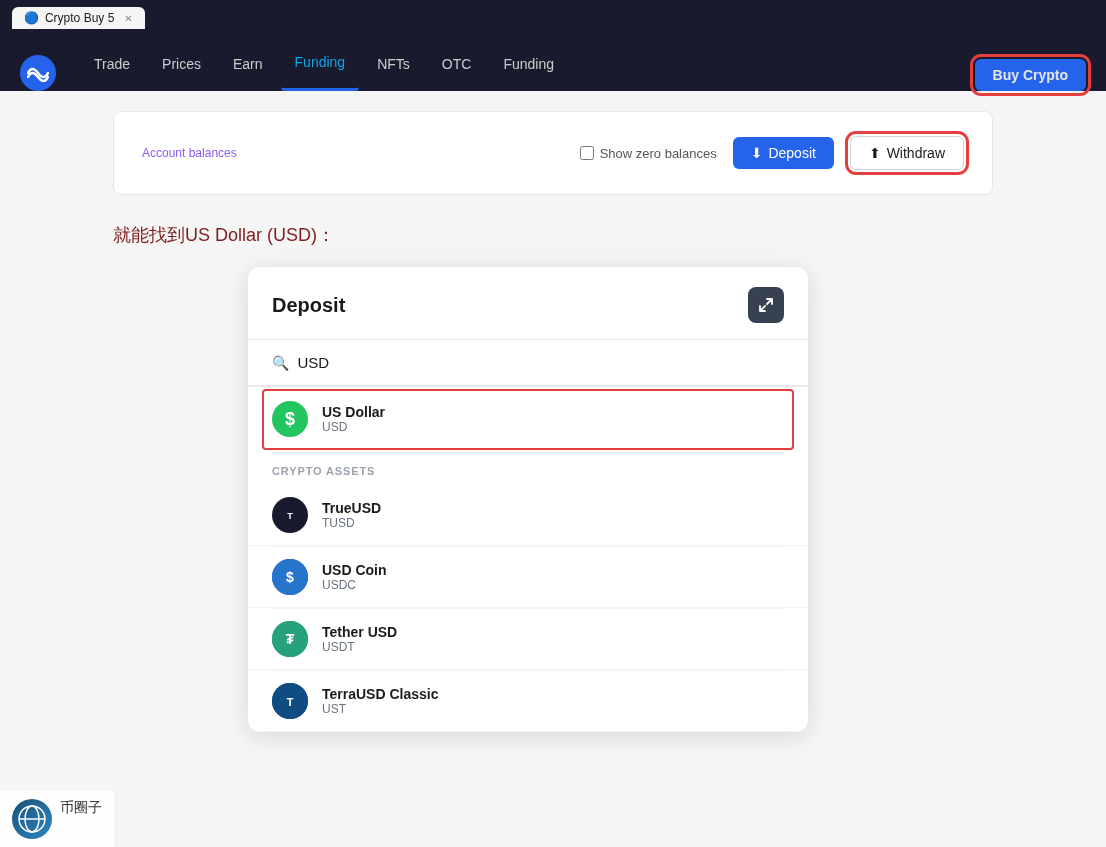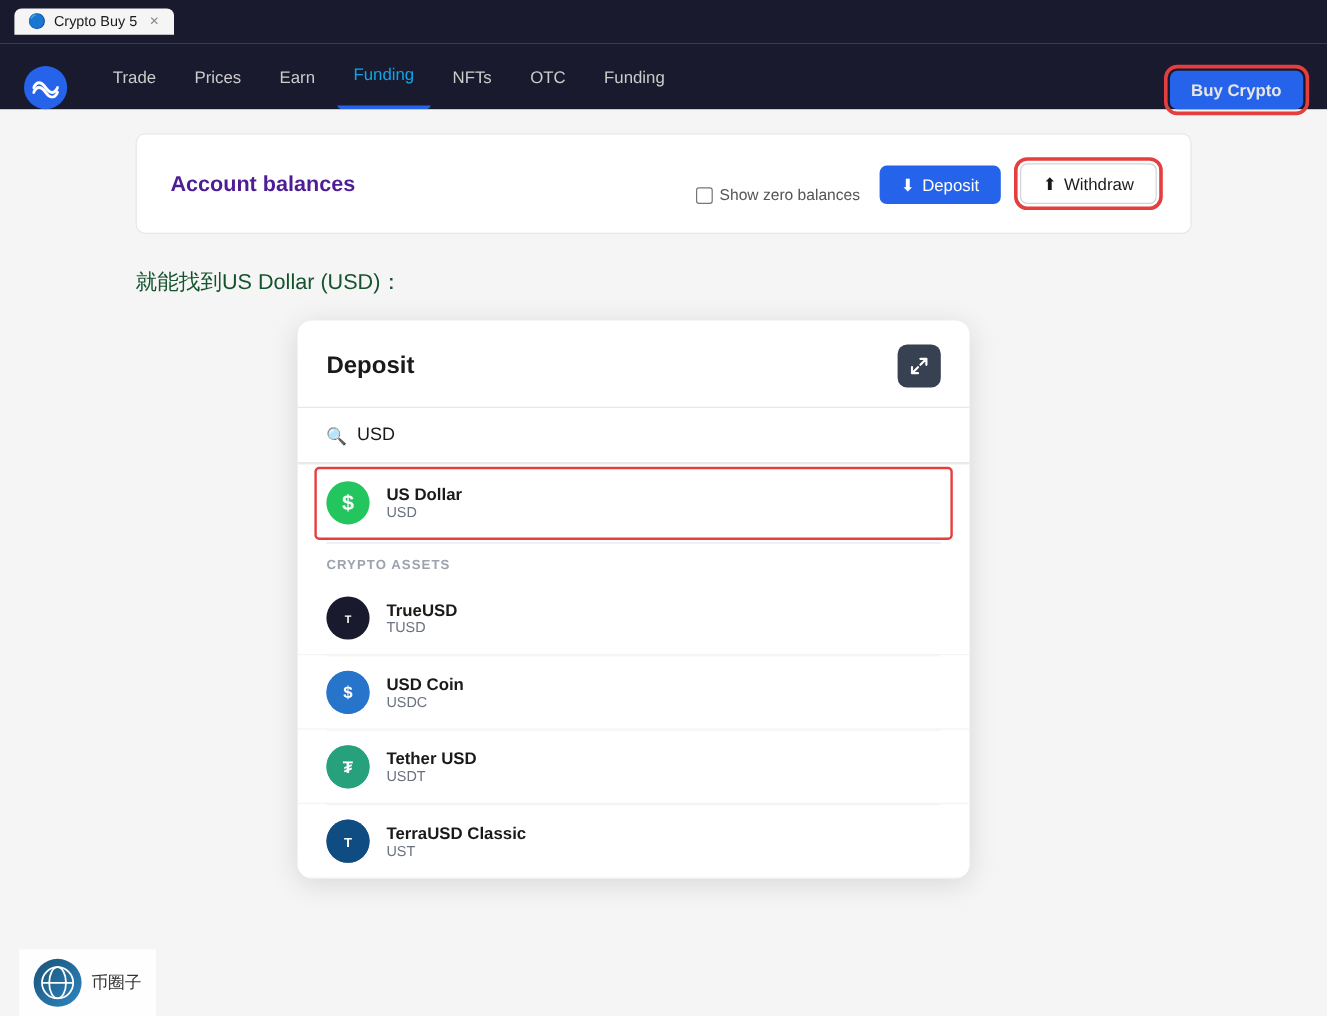--- a/index.html
+++ b/index.html
@@ -87,27 +87,27 @@
       background: white;
       margin: 0 113px;
       border-radius: 8px;
       padding: 24px 28px;
       display: flex;
       align-items: center;
       justify-content: space-between;
       border: 1px solid #e5e7eb;
     }
     .account-title {
-      font-size: 18px;
-      font-weight: 700;
-      color: #4c1d95;
+      font-size: 12px;
+      font-weight: 400;
+      color: #8b5cf6;
     }
     .account-right {
       display: flex;
-      align-items: flex-end;
+      align-items: center;
       gap: 16px;
     }
     .zero-balance-check {
       display: flex;
       align-items: center;
       gap: 6px;
       font-size: 13px;
       color: #555;
     }
     .zero-balance-check input[type="checkbox"] {
@@ -141,21 +141,21 @@
       align-items: center;
       gap: 6px;
       outline: 3px solid #e53e3e;
       outline-offset: 2px;
     }
 
     
     .instruction-text {
       margin: 28px 113px 20px 113px;
       font-size: 18px;
-      color: #14532d;
+      color: #7f1d1d;
     }
 
     
     .deposit-modal {
       margin: 0 auto;
       width: 560px;
       margin-left: 248px;
       background: white;
       border-radius: 12px;
       box-shadow: 0 4px 24px rgba(0,0,0,0.12);
@@ -253,23 +253,23 @@
     }
     .currency-code {
       font-size: 12px;
       color: #6b7280;
     }
 
     
     .watermark {
       position: fixed;
       bottom: 0;
-      left: 16px;
-      display: flex;
-      align-items: center;
+      left: 0;
+      display: flex;
+      align-items: flex-start;
       gap: 8px;
       padding: 8px 12px;
       background: rgba(255,255,255,0.9);
     }
     .watermark-logo {
       width: 40px;
       height: 40px;
       border-radius: 50%;
       background: linear-gradient(135deg, #1a5276, #2e86c1);
       display: flex;

